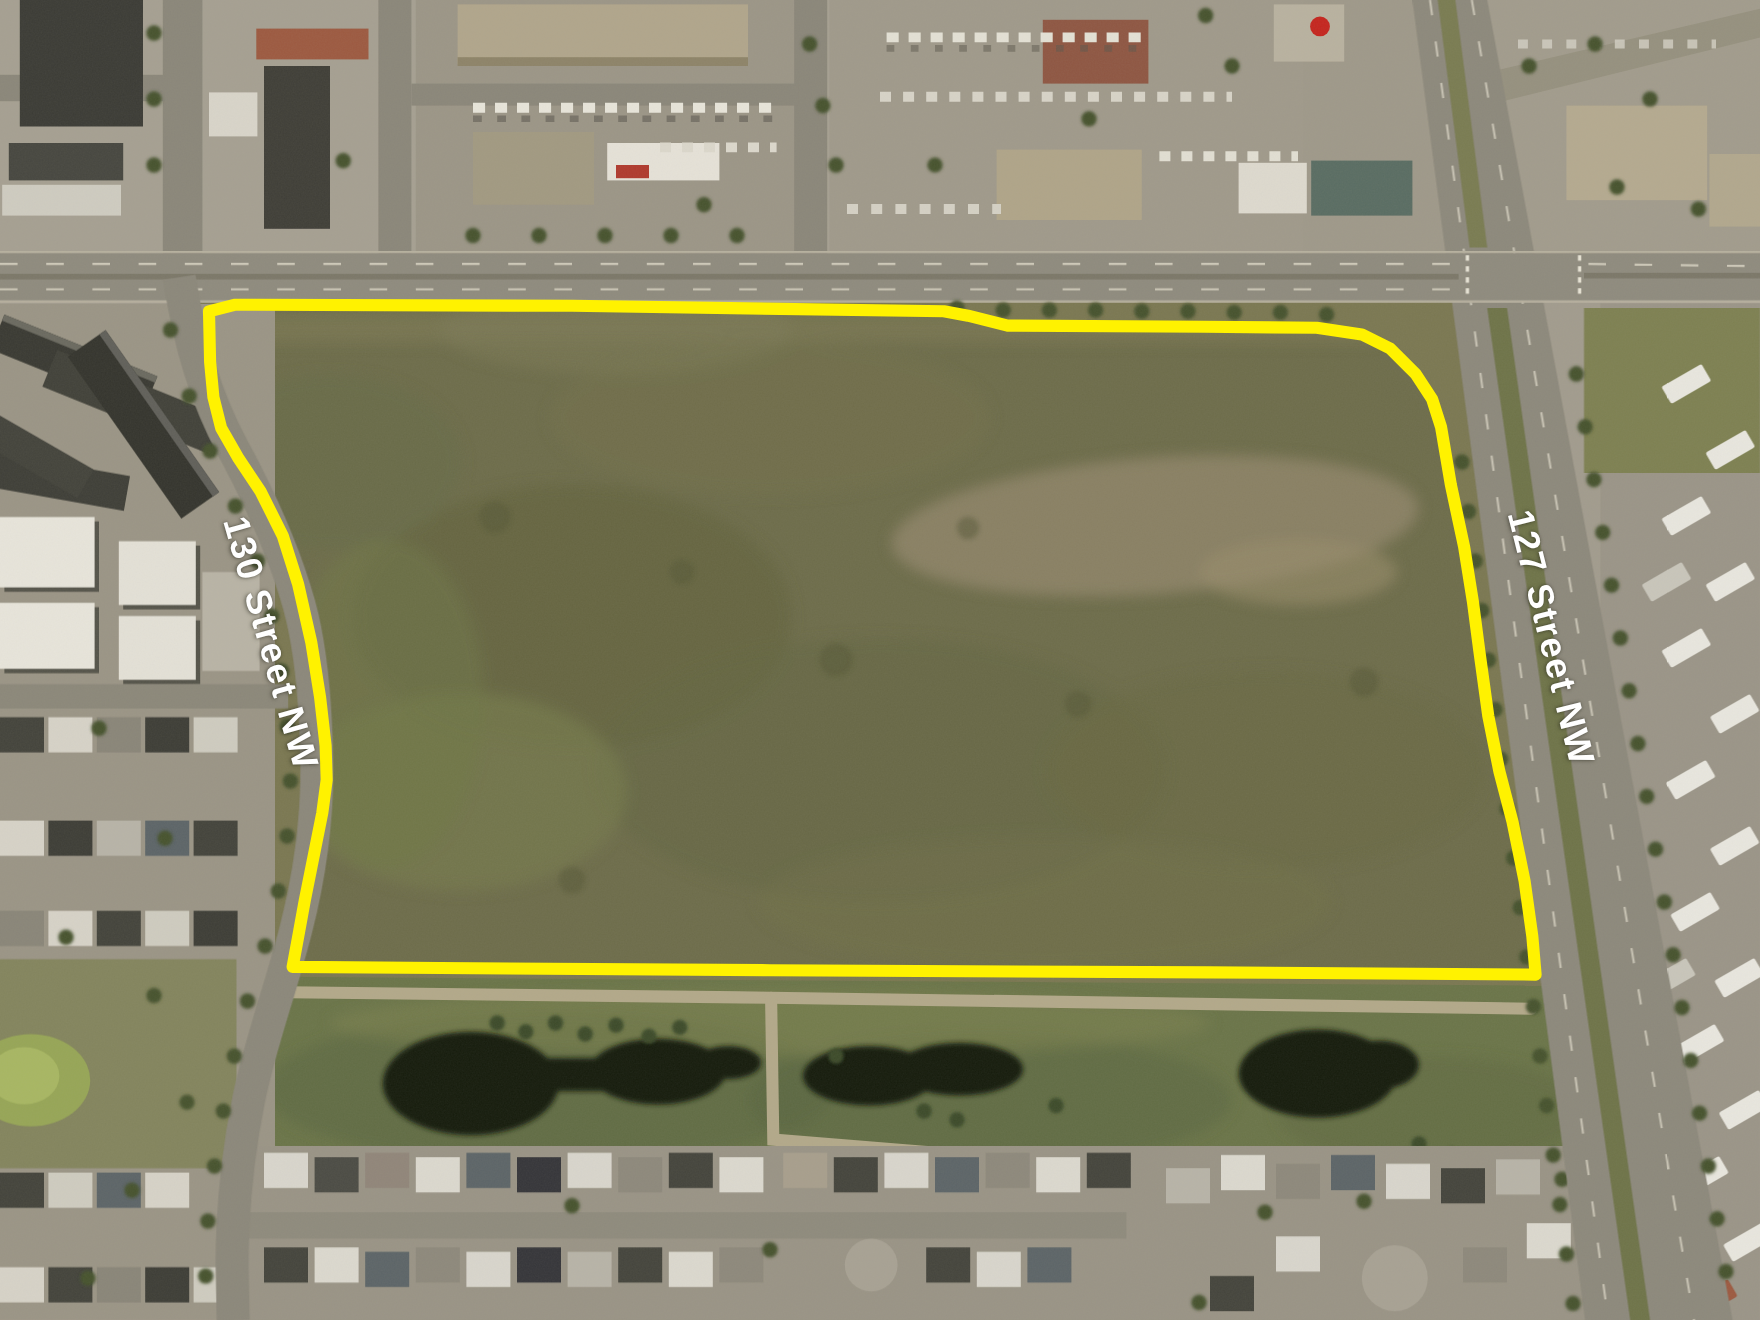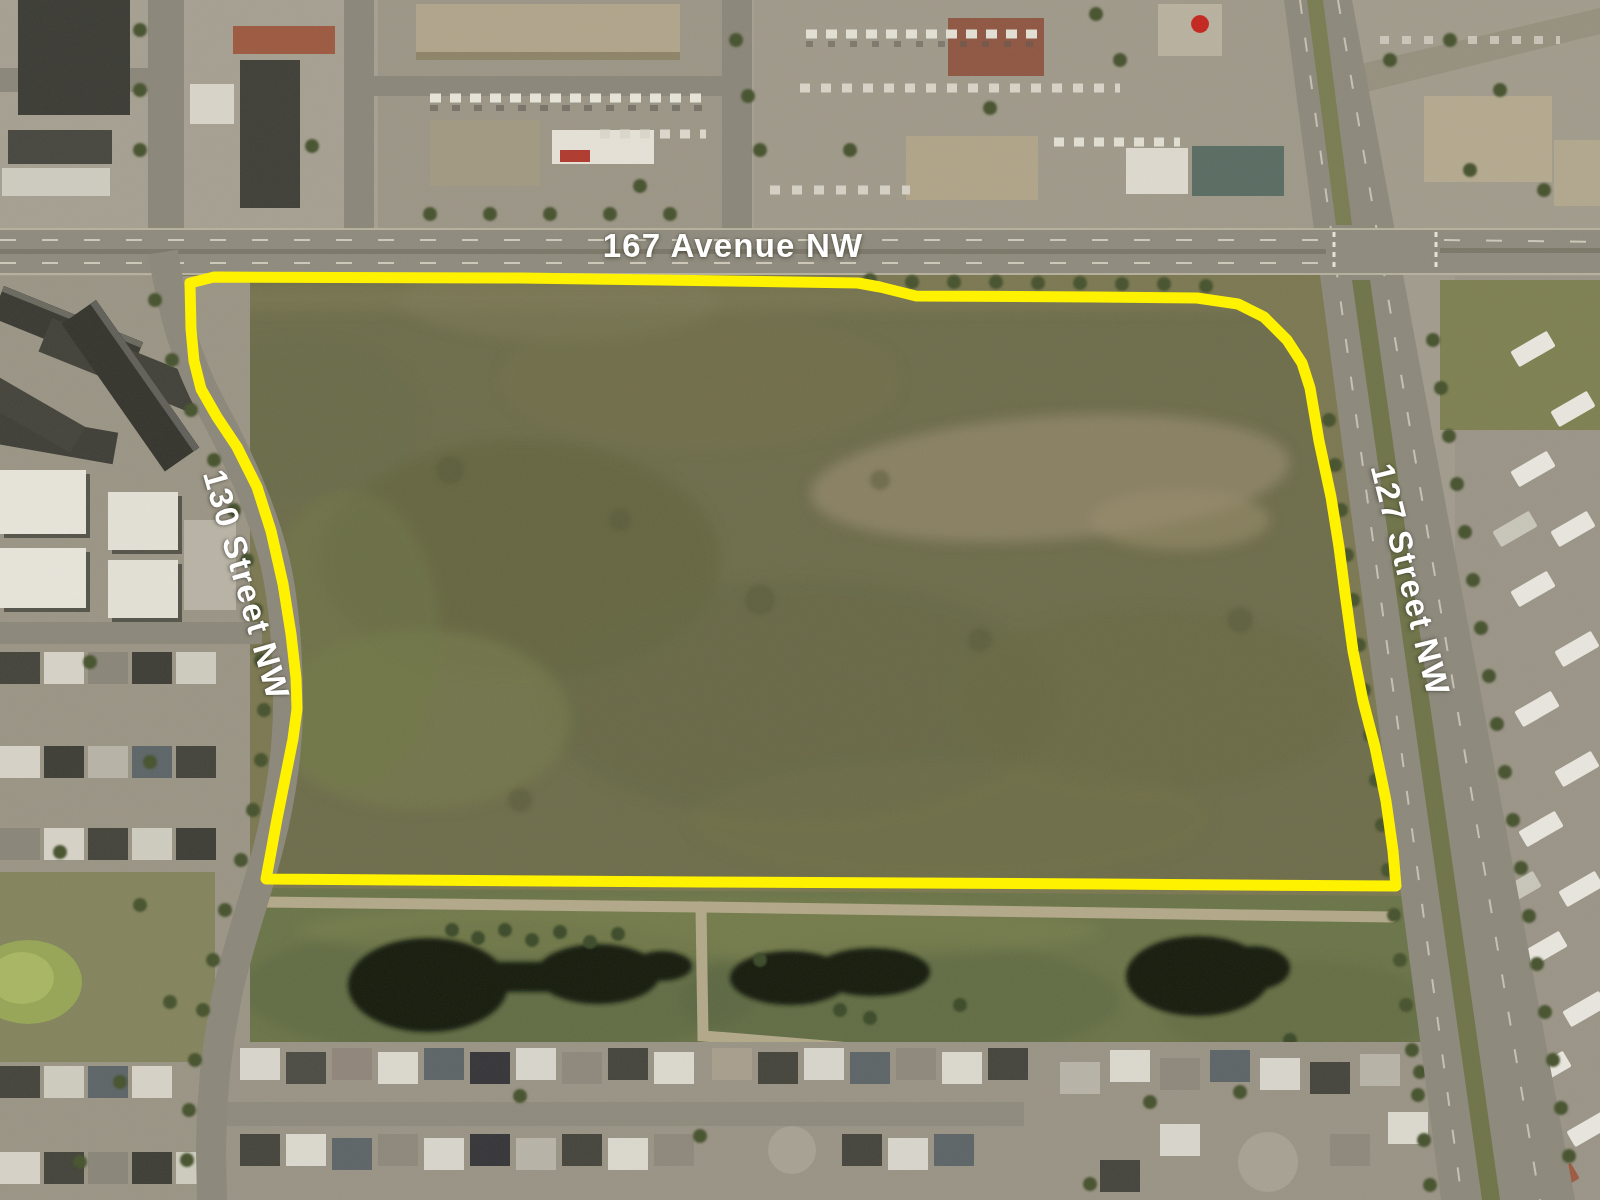--- a/index.html
+++ b/index.html
@@ -465,19 +465,18 @@
     <use href="#tree" x="195" y="1060"></use>
         <use href="#tree" x="189" y="1110"></use>
         <use href="#tree" x="187" y="1160"></use>
   </g>
 
   <rect x="0" y="0" width="1600" height="1200" filter="url(#grain)" opacity=".5"></rect>
 
   <polygon fill="none" stroke="#fff200" stroke-width="11" stroke-linejoin="round" stroke-linecap="round" points="190,283 214,277 520,278 858,283 880,287 916,296 1095,297 1197,298 1238,304 1264,317 1287,340 1302,363 1310,388 1319,441 1331,497 1339,547 1345,593 1353,651 1363,701 1375,747 1386,801 1393,851 1396,886 1100,884 700,882 400,880 266,879 271,852 277,819 286,774 293,739 297,709 296,678 291,634 283,584 271,531 257,487 237,447 217,417 201,389 194,361 191,329"></polygon>
 </svg>
 
-  <div class="map-label lbl-h" style="left:573px;top:227px;">167 Avenue NW</div>
 
   <div class="map-label lbl-rot" style="left:130px;top:562px;transform:rotate(74deg);width:230px;text-align:center;">130 Street NW</div>
 
   <div class="map-label lbl-rot" style="left:1294px;top:557px;transform:rotate(76deg);width:230px;text-align:center;">127 Street NW</div>
 
 </div>
 
 </body></html>

